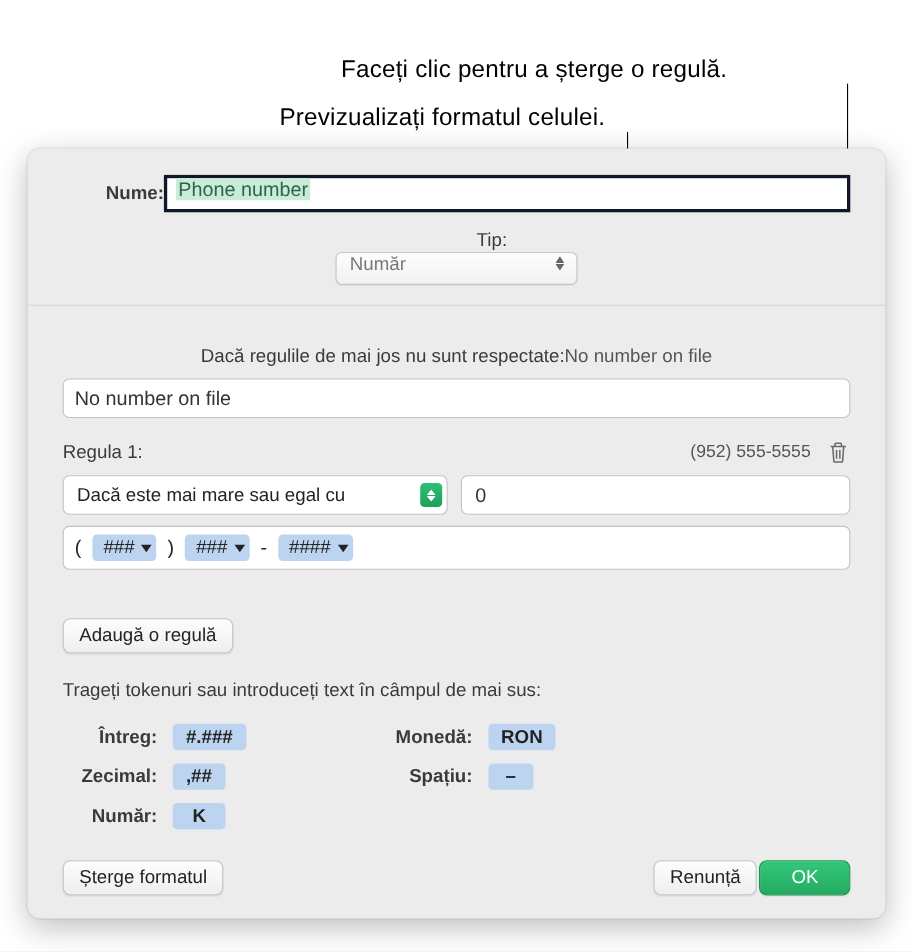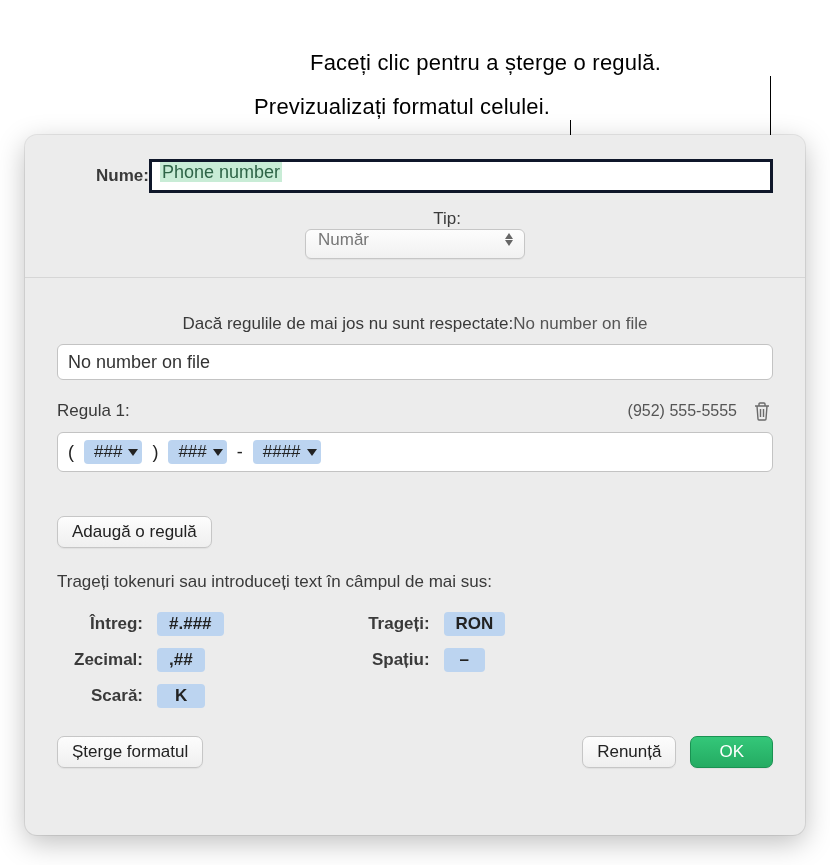--- a/index.html
+++ b/index.html
@@ -171,21 +171,21 @@
     .mid-section { margin-top: 44px; }
     .help-text { font-size: 17px; color: #3a3a3a; margin: 24px 0 20px 0; }
 
     .token-grid { display: flex; gap: 100px; margin-bottom: 28px; }
     .token-col { display: flex; flex-direction: column; gap: 12px; font-weight: bold; }
     .token-row { display: flex; align-items: center; }
     .token-label { width: 100px; text-align: right; padding-right: 14px; font-size: 17px; color: #3a3a3a; }
     .token-label-wide { width: 120px; text-align: right; padding-right: 14px; font-size: 17px; color: #3a3a3a; }
 
     .footer { display: flex; justify-content: space-between; align-items: center; }
-    .footer-right { display: flex; gap: 14px; }
+    .footer-right { display: flex; gap: 2px; }
   </style>
 </head>
 <body>
 
 <div class="callouts">
   <div class="callout-text" style="top:6px; left:310px;">Faceți clic pentru a șterge o regulă.</div>
   <div class="callout-text" style="top:50px; left:254px;">Previzualizați formatul celulei.</div>
 
   <div class="callout-line" style="left:770px; top:32px; width:1px; height:340px;"></div>
   <div class="callout-line" style="left:570px; top:76px; width:1px; height:310px;"></div>
@@ -230,20 +230,36 @@
     <div class="rule-head-right">
       <span class="preview-text">(952) 555-5555</span>
       <span class="trash-btn">
         <svg viewBox="0 0 18 20">
           <path d="M2 5 h14 M6 5 V3 a1 1 0 0 1 1 -1 h4 a1 1 0 0 1 1 1 V5 M4 5 l1 13 a1 1 0 0 0 1 1 h6 a1 1 0 0 0 1 -1 l1 -13 M7.5 8 v8 M10.5 8 v8"></path>
         </svg>
       </span>
     </div>
   </div>
 
+  <div class="rule-line">
+    <div class="rule-select">
+      <span>Dacă este mai mare sau egal cu</span>
+      <span class="arrows-badge">
+        <svg viewBox="0 0 8 5">
+            <path d="M4 0 L8 5 L0 5 Z"></path>
+          </svg>
+        <svg viewBox="0 0 8 5">
+            <path d="M4 5 L8 0 L0 0 Z"></path>
+          </svg>
+      </span>
+    </div>
+    <div class="rule-value">
+      <span>0</span>
+    </div>
+  </div>
 
   <div class="format-box">
     <span class="paren">(</span>
     <span class="token">
       <span>###</span>
       <svg viewBox="0 0 10 7">
           <path d="M0 0 L10 0 L5 7 Z"></path>
         </svg>
     </span>
     <span class="paren">)</span>
@@ -277,29 +293,29 @@
               <span>#.###</span>
             </span>
         </div>
         <div class="token-row">
           <span class="token-label">Zecimal:</span>
           <span class="token-plain">
               <span>,##</span>
             </span>
         </div>
         <div class="token-row">
-          <span class="token-label">Scară:</span>
+          <span class="token-label">Număr:</span>
           <span class="token-plain" style="padding:2px 18px;">
               <span>K</span>
             </span>
         </div>
       </div>
       <div class="token-col">
         <div class="token-row">
-          <span class="token-label-wide">Trageți:</span>
+          <span class="token-label-wide">Monedă:</span>
           <span class="token-plain">
               <span>RON</span>
             </span>
         </div>
         <div class="token-row">
           <span class="token-label-wide">Spațiu:</span>
           <span class="token-plain" style="padding:2px 16px;">
               <span>–</span>
             </span>
         </div>

